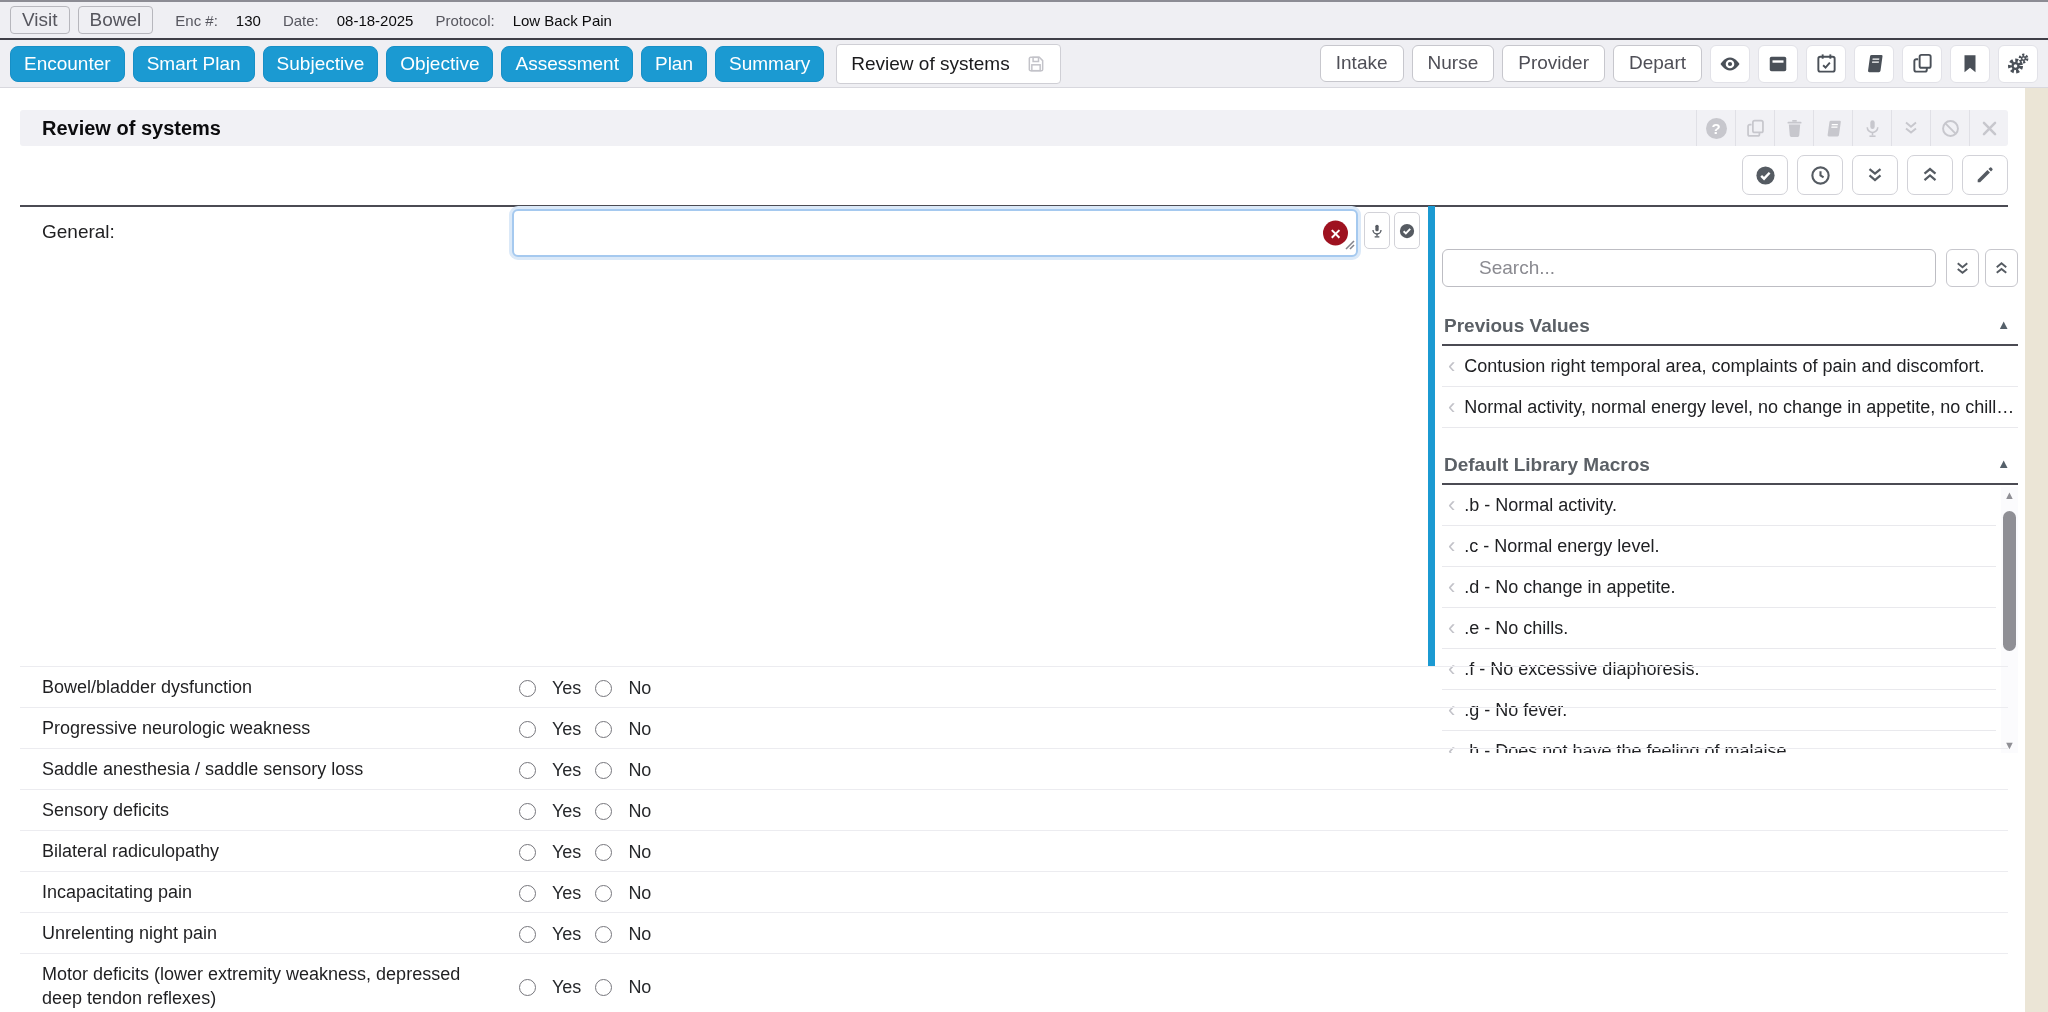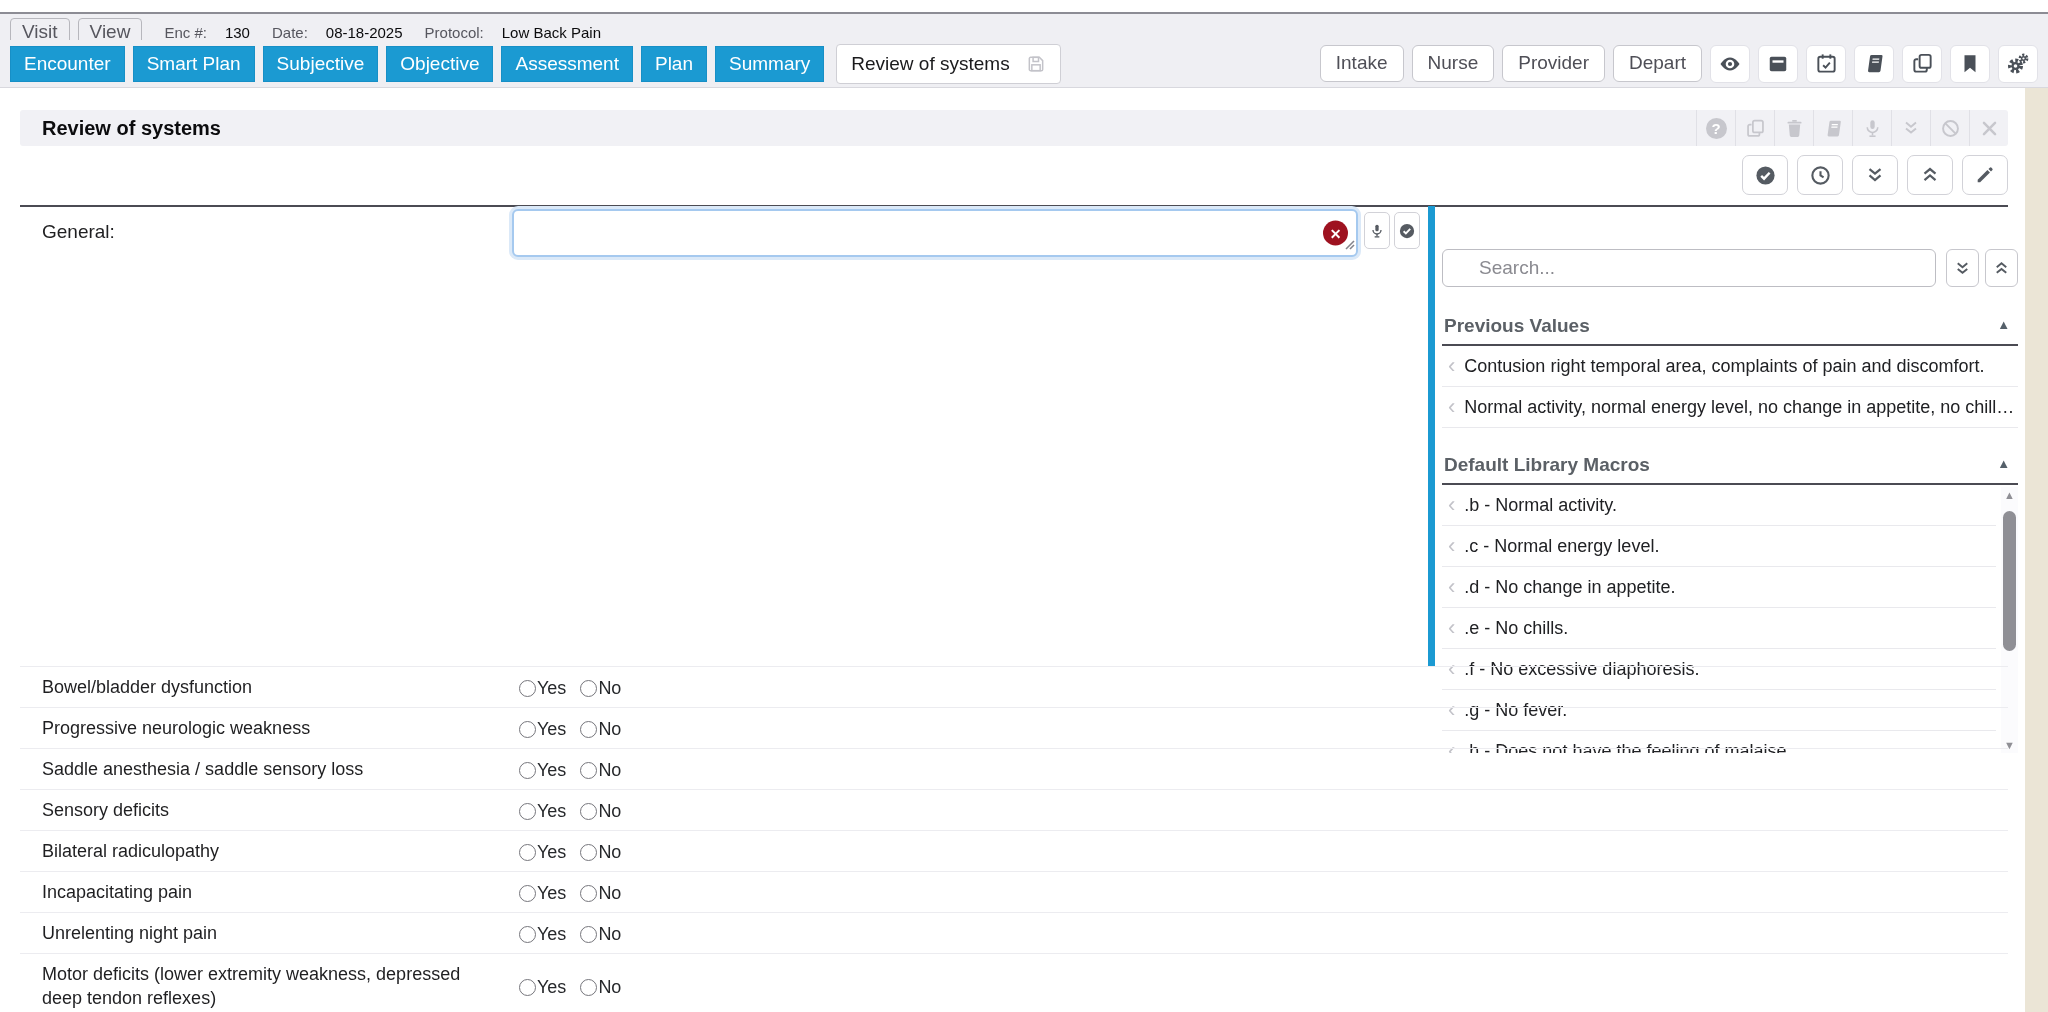--- a/index.html
+++ b/index.html
@@ -1,32 +1,32 @@
 <!DOCTYPE html>
 <html><head>
 <meta charset="utf-8">
 <style>
   * { margin:0; padding:0; box-sizing:border-box; font-family:"Liberation Sans", sans-serif; }
   html,body { background:#ebe5d6; }
   #app { position:relative; width:2048px; height:1012px; background:#fff; overflow:hidden; }
 
   
-  .topbar { position:absolute; left:0; top:12px; width:2048px; height:40px; background:#efeff3;
+  .topbar { position:absolute; left:0; top:0; width:2048px; height:40px; background:#efeff3;
             border-top:2px solid #8c8c94; border-bottom:2px solid #3f3f47;
             display:flex; align-items:center; padding:16px 10px; gap:8px; }
   .tb-btn { height:28px; padding:0 11px; background:#efeff3; border:1px solid #b7b7bd; border-radius:4px;
             color:#56565e; font-size:19px; display:flex; align-items:center; cursor:pointer; }
   .tb-meta { display:flex; align-items:flex-start; gap:18px; margin-left:14px; font-size:15px; }
   .tb-label { color:#56565e; }
   .tb-value { color:#0b0b0d; }
 
   
   .toolbar { position:absolute; left:0; top:40px; width:2048px; height:48px; background:#efeff3;
              border-bottom:1px solid #d8d8de; display:flex; align-items:center; padding:0 10px; gap:8px; }
-  .nav-btn { height:36px; padding:0 13px; background:#1b9ad2; border:1px solid #178fc6; border-radius:0;
+  .nav-btn { height:36px; padding:0 13px; background:#1b9ad2; border:1px solid #178fc6; border-radius:8px;
              color:#fff; font-size:19px; display:flex; align-items:center; cursor:pointer; white-space:nowrap; }
   .tab { height:40px; background:#fff; border:1px solid #cfcfd5; border-radius:4px; margin-left:4px;
          display:flex; align-items:center; gap:16px; padding:0 14px; font-size:19px; color:#1a1a1c; }
   .tab .icon { color:#c3c3c9; }
   .right-cluster { margin-left:auto; display:flex; align-items:flex-start; gap:8px; }
   .role-btn { height:37px; padding:0 15px; background:#fff; border:1px solid #c7c7cd; border-radius:6px;
               color:#4f4f57; font-size:19px; display:flex; align-items:center; cursor:pointer; }
   .icon-btn { width:40px; height:38px; background:#fff; border:1px solid #e2e2e8; border-radius:6px;
               display:flex; align-items:center; justify-content:center; color:#4a5058; cursor:pointer; }
   .icon svg { display:block; }
@@ -88,35 +88,35 @@
   .macro-rows { margin-right:22px; }
   .scrollbar { position:absolute; right:0; top:2px; bottom:0; width:17px; background:#fbfbfd; }
   .sb-arrow { position:absolute; left:0; width:17px; text-align:center; font-size:11px; color:#8f8f95; cursor:pointer; }
   .sb-arrow.up { top:2px; } .sb-arrow.down { bottom:2px; }
   .sb-thumb { position:absolute; left:2px; top:24px; width:13px; height:140px; border-radius:7px; background:#8f8f95; cursor:grab; }
 
   
   .questions { position:absolute; left:20px; top:666px; width:1988px; }
   .qrow { border-top:1px solid #ececf0; padding:8px 0 8px 22px; display:flex; align-items:center; min-height:41px; }
   .qlabel { width:457px; font-size:18px; color:#1f1f21; line-height:24px; }
-  .rgroup { display:flex; align-items:center; gap:1px; margin-top:2px; cursor:pointer; }
+  .rgroup { display:flex; align-items:center; gap:16px; margin-top:2px; cursor:pointer; }
   .rgroup.yes { margin-left:20px; } .rgroup.no { margin-left:14px; }
   .radio { width:17px; height:17px; border:1.5px solid #76767c; border-radius:50%; background:#fff; flex:0 0 auto; }
   .rlabel { font-size:18px; color:#26282b; }
 
   .page-strip { position:absolute; left:2025px; top:88px; width:23px; height:924px; background:#ebe5d6; }
 </style>
 </head>
 <body>
 
 <div id="app">
 
   <div class="topbar">
     <button class="tb-btn">Visit</button>
-    <button class="tb-btn">View</button>
+    <button class="tb-btn">Bowel</button>
     <div class="tb-meta">
       <span class="tb-label">Enc #:</span>
       <span class="tb-value">130</span>
     </div>
     <div class="tb-meta">
       <span class="tb-label">Date:</span>
       <span class="tb-value">08-18-2025</span>
     </div>
     <div class="tb-meta">
       <span class="tb-label">Protocol:</span>

